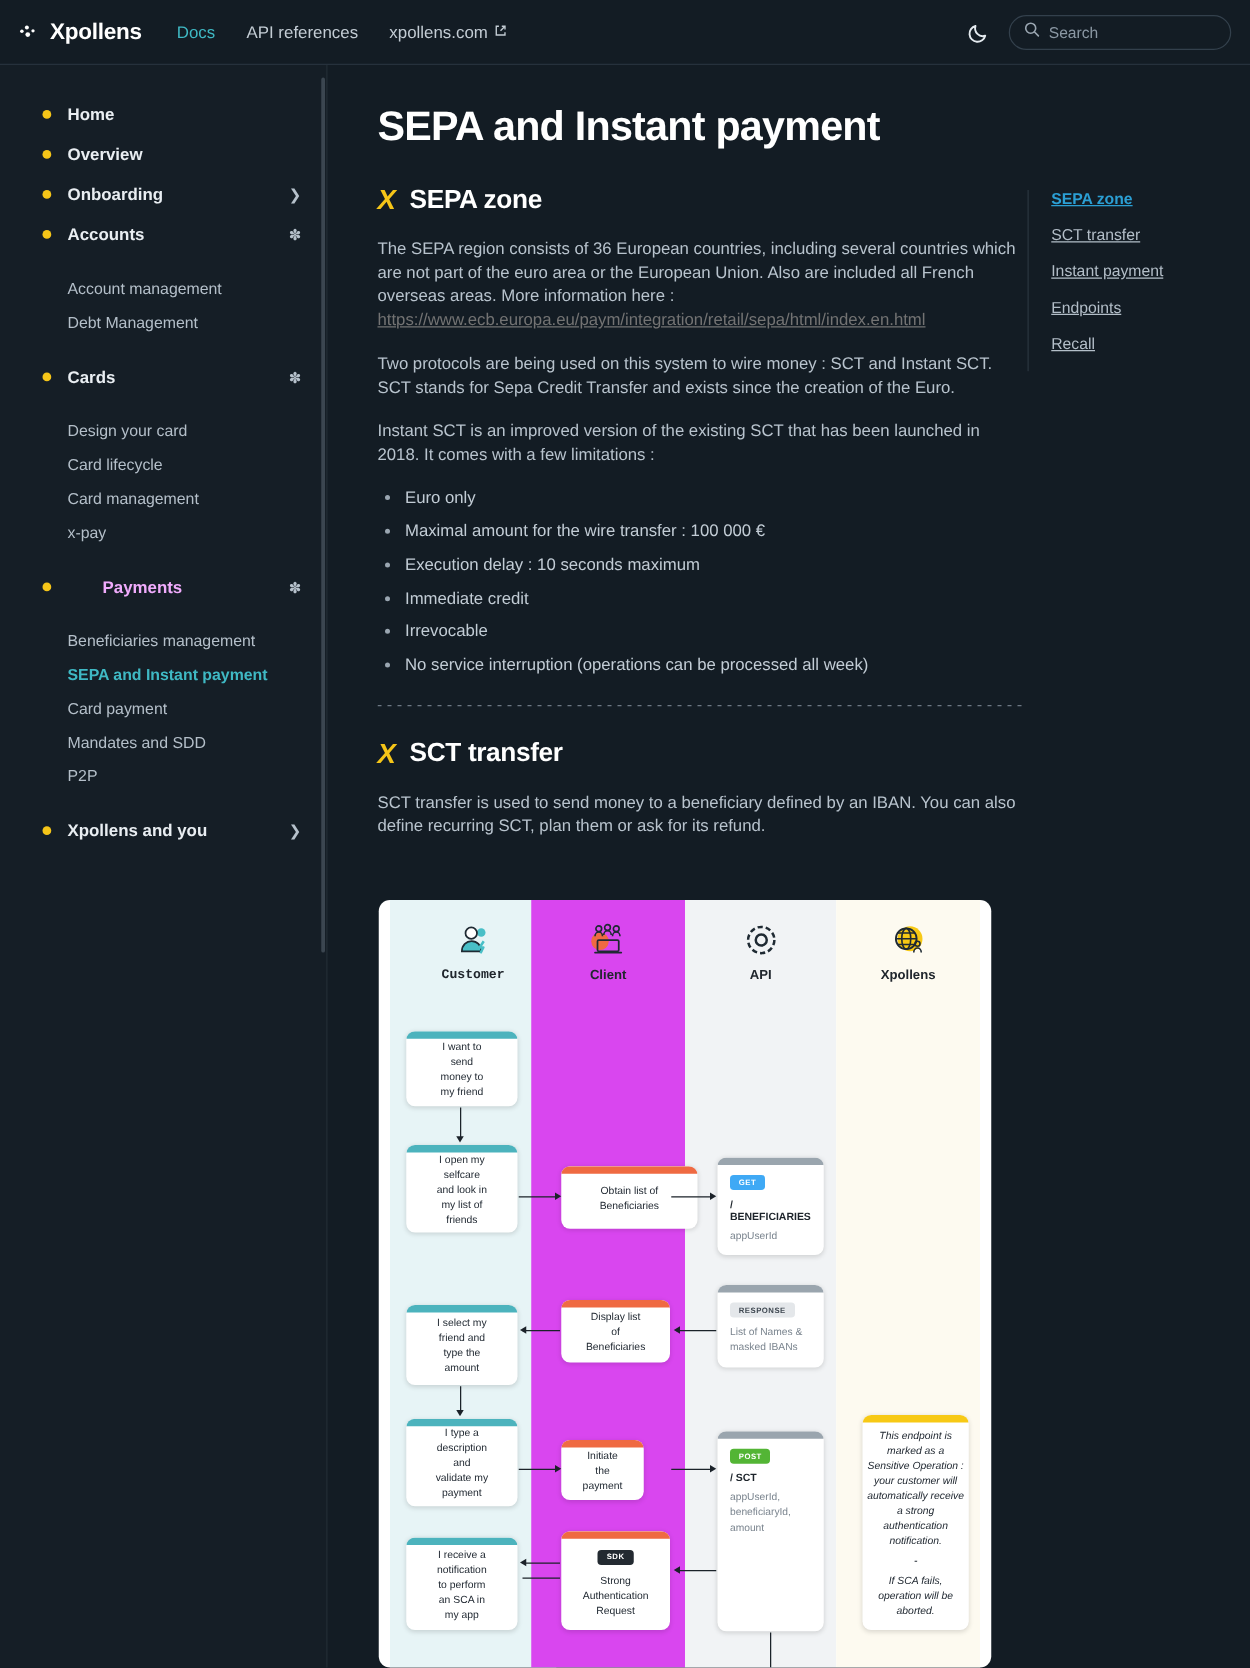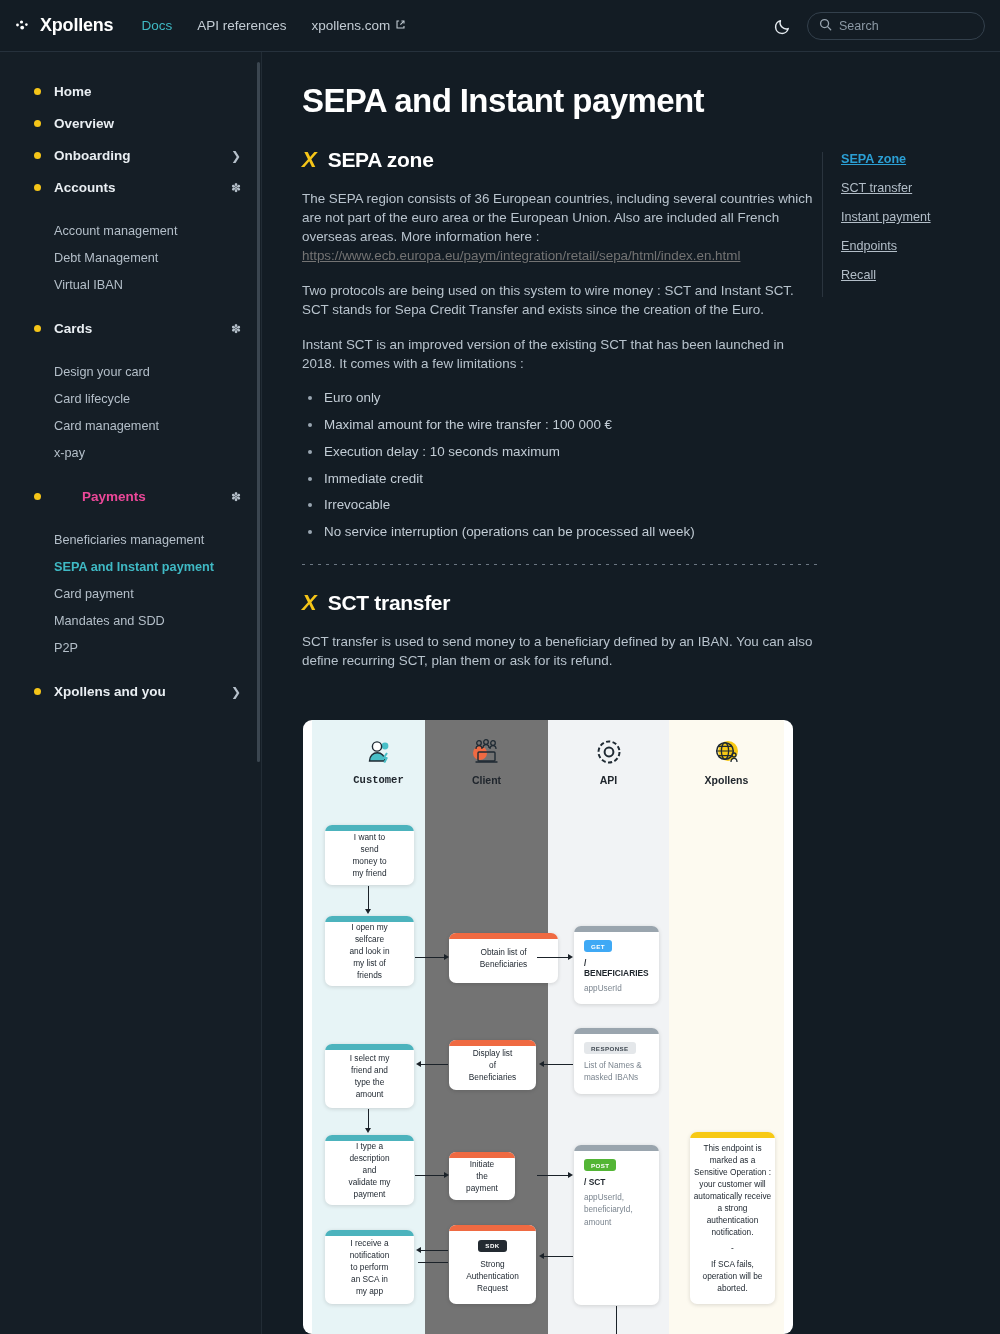--- a/index.html
+++ b/index.html
@@ -52,21 +52,21 @@
   }
   .nav-group {
     display: flex; align-items: center; height: 25px; margin: 7px 0;
     padding-left: 34px; padding-right: 20px; cursor: pointer;
   }
   .dot {
     width: 7px; height: 7px; border-radius: 50%; background: #f5c518;
     margin-right: 13px; flex: 0 0 auto;
   }
   .nav-group .lbl { color: #e9eef2; font-size: 13.5px; font-weight: bold; text-align: center; }
-  .nav-group.active .lbl { color: #ec4899; padding-left: 28px; }
+  .nav-group.active .lbl { color: #f0abfc; padding-left: 28px; }
   .chev { margin-left: auto; color: #b6c1cb; font-size: 12px; line-height: 1; }
   .nav-sub {
     padding-left: 54px; height: 22px; display: flex; align-items: center;
     margin: 5px 0; cursor: pointer;
   }
   .nav-sub .lbl { color: #b4bfc9; font-size: 12.7px; }
   .nav-sub.active .lbl { color: #3fb9c4; font-weight: bold; }
   .gap-sm { height: 8px; }
 
   
@@ -109,21 +109,21 @@
   }
   .toc-item.active { color: #2b9fd4; font-weight: bold; }
 
   
   .diagram {
     position: absolute; left: 303px; top: 720px; width: 490px; height: 614px;
     background: #ffffff; border-radius: 9px; overflow: hidden;
   }
   .lane { position: absolute; top: 0; height: 614px; }
   .lane-customer { left: 9px;   width: 133px; background: #e7f4f6; font-family: Liberation Mono, monospace; }
-  .lane-client   { left: 122px; width: 123px; background: #737373; }
+  .lane-client   { left: 122px; width: 123px; background: #d946ef; }
   .lane-api      { left: 245px; width: 121px; background: #f1f3f5; }
   .lane-xpollens { left: 366px; width: 115px; background: #fdfaf0; }
 
   .lane-head {
     position: absolute; top: 16px; width: 100%;
     display: flex; flex-direction: column; align-items: center; gap: 6px;
   }
   .lane-icon { width: 32px; height: 32px; }
   .lane-title { font-size: 10.5px; font-weight: bold; color: #20262d; }
 
@@ -238,23 +238,20 @@
     <span class="lbl">Accounts</span>
     <span class="chev">✽</span>
   </div>
   <div class="gap-sm"></div>
   <div class="nav-sub">
     <span class="lbl">Account management</span>
   </div>
   <div class="nav-sub">
     <span class="lbl">Debt Management</span>
   </div>
-  <div class="nav-sub">
-    <span class="lbl">Virtual IBAN</span>
-  </div>
   <div class="gap-sm"></div>
   <div class="nav-group">
     <span class="dot"></span>
     <span class="lbl">Cards</span>
     <span class="chev">✽</span>
   </div>
   <div class="gap-sm"></div>
   <div class="nav-sub">
     <span class="lbl">Design your card</span>
   </div>
@@ -452,21 +449,21 @@
   </div>
   <div class="node code-node" style="left:271px; top:425px; width:85px; height:160px;">
     <div class="cap cap-gray"></div>
     <span class="badge b-post">POST</span>
     <span class="code-path">/ SCT</span>
     <span class="code-arg">appUserId,</span>
     <span class="code-arg">beneficiaryId,</span>
     <span class="code-arg">amount</span>
   </div>
 
-  <div class="node" style="left:387px; top:412px; width:85px; height:172px; flex-direction:column; justify-content:center; padding:14px 3px;">
+  <div class="node" style="left:387px; top:412px; width:85px; height:172px; flex-direction:column; justify-content:center; padding:14px 3px;font-style:italic;">
     <div class="cap cap-yellow"></div>
     <span class="txt">This endpoint is marked as a Sensitive Operation : your customer will automatically receive a strong authentication notification.</span>
     <span class="txt" style="margin:4px 0;">-</span>
     <span class="txt">If SCA fails, operation will be aborted.</span>
   </div>
 
   <div class="arrow">
     <div class="shaft" style="left:65px; top:166px; width:1.4px; height:24px;"></div>
     <div class="head h-down" style="left:61.5px; top:189px;"></div>
   </div>

